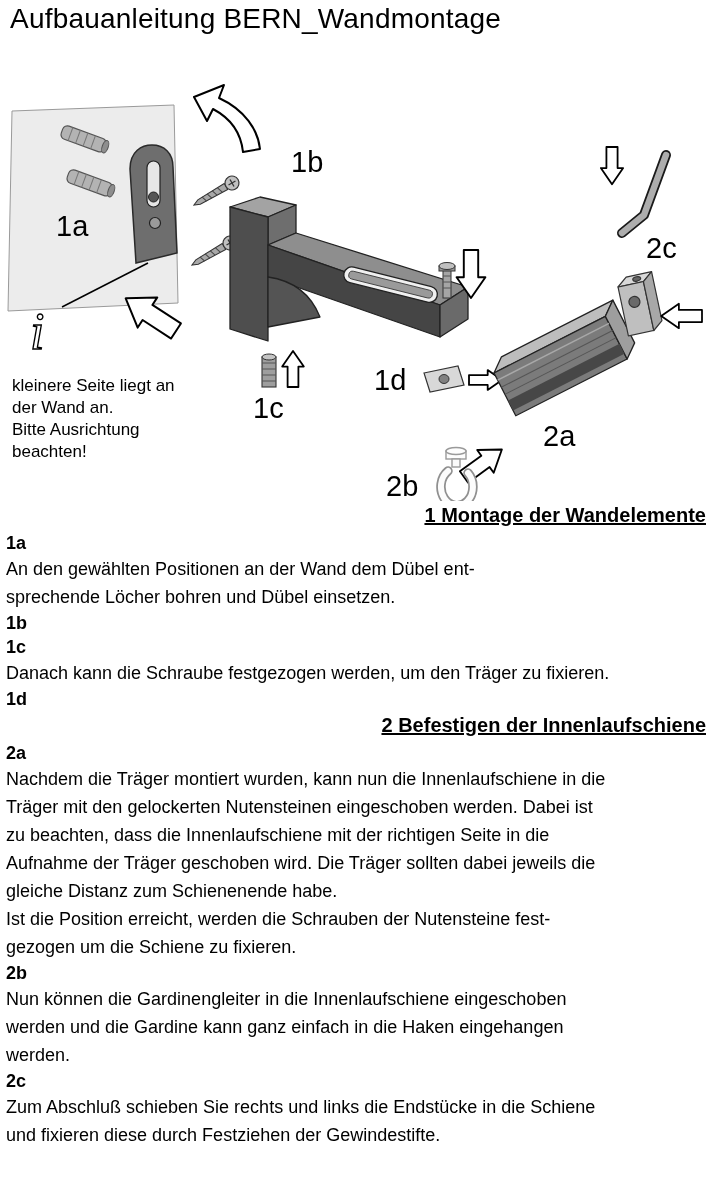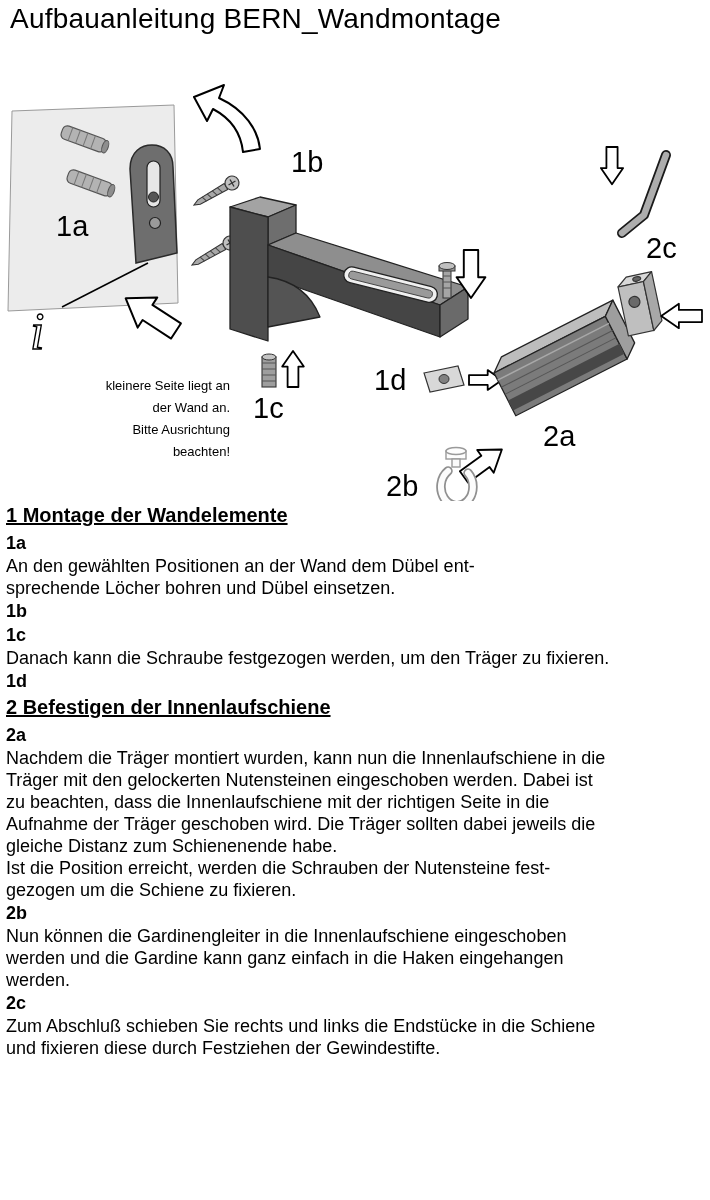--- a/index.html
+++ b/index.html
@@ -14,29 +14,29 @@
 
   .part-label { position:absolute; font-size:29px; font-weight:400; line-height:30px; }
   .lbl-1a { left:56px;  top:176px; }
   .lbl-1b { left:291px; top:112px; }
   .lbl-1c { left:253px; top:358px; }
   .lbl-1d { left:374px; top:330px; }
   .lbl-2a { left:543px; top:386px; }
   .lbl-2b { left:386px; top:436px; }
   .lbl-2c { left:646px; top:198px; }
 
-  .note { position:absolute; left:20px; top:340px; width:210px;
-    font-size:13px; line-height:22px; white-space:pre-line;text-align:right; }
+  .note { position:absolute; left:12px; top:340px; width:210px;
+    font-size:17px; line-height:22px; white-space:pre-line; }
 
   .content { padding:0 4px 0 6px; }
   h2.sec { font-size:20px; font-weight:bold; text-decoration:underline;
-    line-height:25px; margin:2px 0 3px 0; }
+    line-height:25px; margin:2px 0 3px 0;text-align:right; }
   .sec2 { margin-top:16px; }
   .step-label { font-weight:bold; font-size:18px; line-height:24px; }
-  .step-text  { font-size:18px; line-height:22px; white-space:pre-line; }
+  .step-text  { font-size:18px; line-height:28px; white-space:pre-line; }
 </style>
 </head>
 <body>
 
 <h1 class="title">Aufbauanleitung BERN_Wandmontage</h1>
 
 <div class="diagram">
   <svg viewBox="0 0 710 466" width="710" height="466">
     <defs>
       <path id="barrow" d="M0,-9 L34,-9 L34,-18 L60,0 L34,18 L34,9 L0,9 Z"></path>

